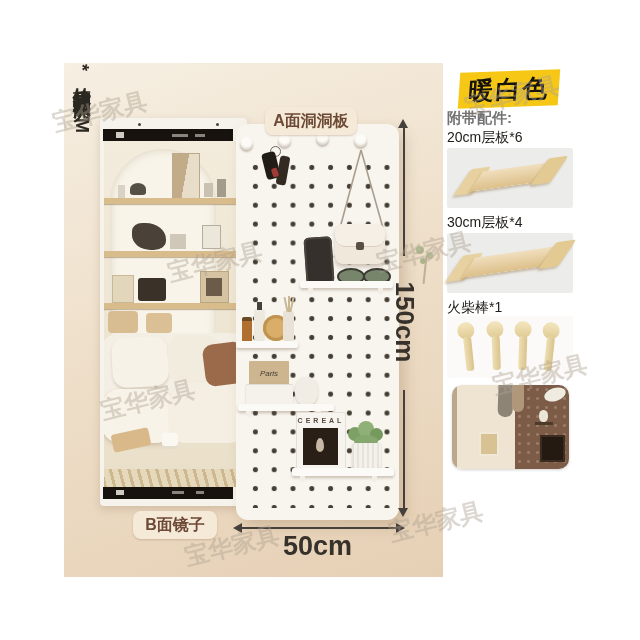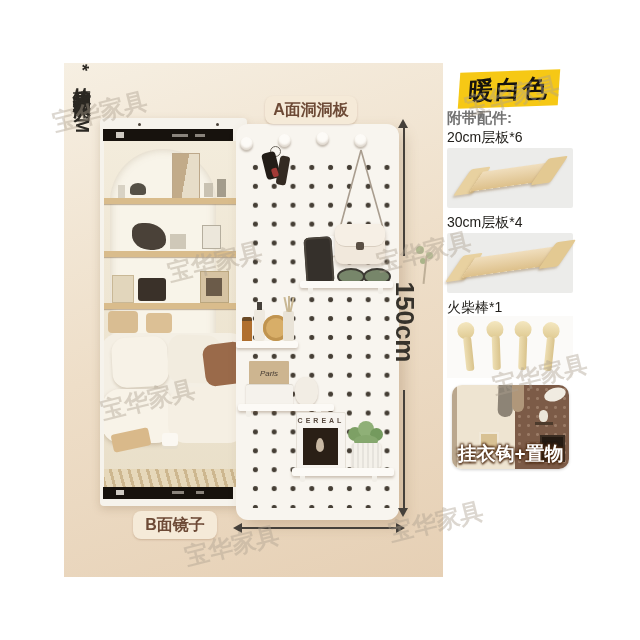--- a/index.html
+++ b/index.html
@@ -188,22 +188,23 @@
 
   <div class="abs dim-line" style="left:403px;top:126px;width:1.5px;height:130px;"></div>
   <div class="abs dim-line" style="left:403px;top:390px;width:1.5px;height:120px;"></div>
   <div class="abs arrow" style="left:398px;top:119px;border-left:5.5px solid transparent;border-right:5.5px solid transparent;border-bottom:9px solid #45403a;"></div>
   <div class="abs arrow" style="left:398px;top:508px;border-left:5.5px solid transparent;border-right:5.5px solid transparent;border-top:9px solid #45403a;"></div>
   <div class="abs dim-text" style="left:404px;top:322px;font-size:26px;transform:translate(-50%,-50%) rotate(90deg);white-space:nowrap;">150cm</div>
 
   <div class="abs dim-line" style="left:240px;top:527px;width:158px;height:1.5px;"></div>
   <div class="abs arrow" style="left:233px;top:522.5px;border-top:5.5px solid transparent;border-bottom:5.5px solid transparent;border-right:9px solid #45403a;"></div>
   <div class="abs arrow" style="left:396px;top:522.5px;border-top:5.5px solid transparent;border-bottom:5.5px solid transparent;border-left:9px solid #45403a;"></div>
-
-  <div class="abs tag-badge" style="left:265px;top:96px;width:92px;height:28px;line-height:28px;text-align:center;">A面洞洞板</div>
+  <div class="abs dim-text" style="left:283px;top:531px;font-size:27px;">50cm</div>
+
+  <div class="abs tag-badge" style="left:265px;top:107px;width:92px;height:28px;line-height:28px;text-align:center;">A面洞洞板</div>
   <div class="abs tag-badge" style="left:133px;top:511px;width:84px;height:28px;line-height:28px;">B面镜子</div>
 
   <div class="abs color-badge">暖白色</div>
   <div class="abs acc-title">附带配件:</div>
 
   <div class="abs acc-label" style="left:447px;top:129px;">20cm层板*6</div>
   <div class="abs photo" style="left:447px;top:148px;width:126px;height:60px;">
     <div class="abs" style="left:13px;top:10px;width:100px;height:40px;transform:rotate(-8deg);">
       <div class="abs board-lip" style="left:2px;top:6px;width:20px;height:24px;background:#e8d1a0;"></div>
       <div class="abs board-face" style="left:16px;top:10px;width:68px;height:18px;"></div>
@@ -244,21 +245,20 @@
     <div class="abs" style="left:0;top:0;width:63px;height:84px;background:#eee4d1;"></div>
     <div class="abs" style="left:0;top:0;width:5px;height:84px;background:#baa78e;"></div>
     <div class="abs" style="left:27px;top:47px;width:16px;height:20px;background:#d8c193;border:2px solid #f0e8d8;"></div>
     <div class="abs" style="left:63px;top:0;width:54px;height:84px;background:#7c5b47;background-image:radial-gradient(circle,#9a7b66 1.2px,transparent 1.8px);background-size:9px 9px;"></div>
     <div class="abs" style="left:46px;top:0;width:15px;height:32px;background:#8d8476;border-radius:0 0 7px 7px;transform:rotate(2deg);"></div>
     <div class="abs" style="left:60px;top:0;width:12px;height:27px;background:#b0977a;border-radius:0 0 6px 6px;"></div>
     <div class="abs" style="left:92px;top:3px;width:22px;height:13px;background:#f0ebe1;border-radius:50%;transform:rotate(-18deg);"></div>
     <div class="abs" style="left:87px;top:25px;width:9px;height:12px;background:#ebe5d8;border-radius:45%;"></div>
     <div class="abs" style="left:83px;top:37px;width:18px;height:3px;background:#4c3a2b;"></div>
     <div class="abs" style="left:88px;top:50px;width:21px;height:23px;background:#241a12;border:2px solid #3b2d22;"></div>
-    <div class="abs card-label">挂衣钩+置物</div>
   </div>
 
 
   <div class="abs watermark" style="left:100px;top:112px;">宝华家具</div>
   <div class="abs watermark" style="left:215px;top:262px;">宝华家具</div>
   <div class="abs watermark" style="left:148px;top:400px;">宝华家具</div>
   <div class="abs watermark" style="left:232px;top:546px;">宝华家具</div>
   <div class="abs watermark" style="left:424px;top:252px;">宝华家具</div>
   <div class="abs watermark" style="left:540px;top:375px;">宝华家具</div>
   <div class="abs watermark" style="left:512px;top:96px;">宝华家具</div>

